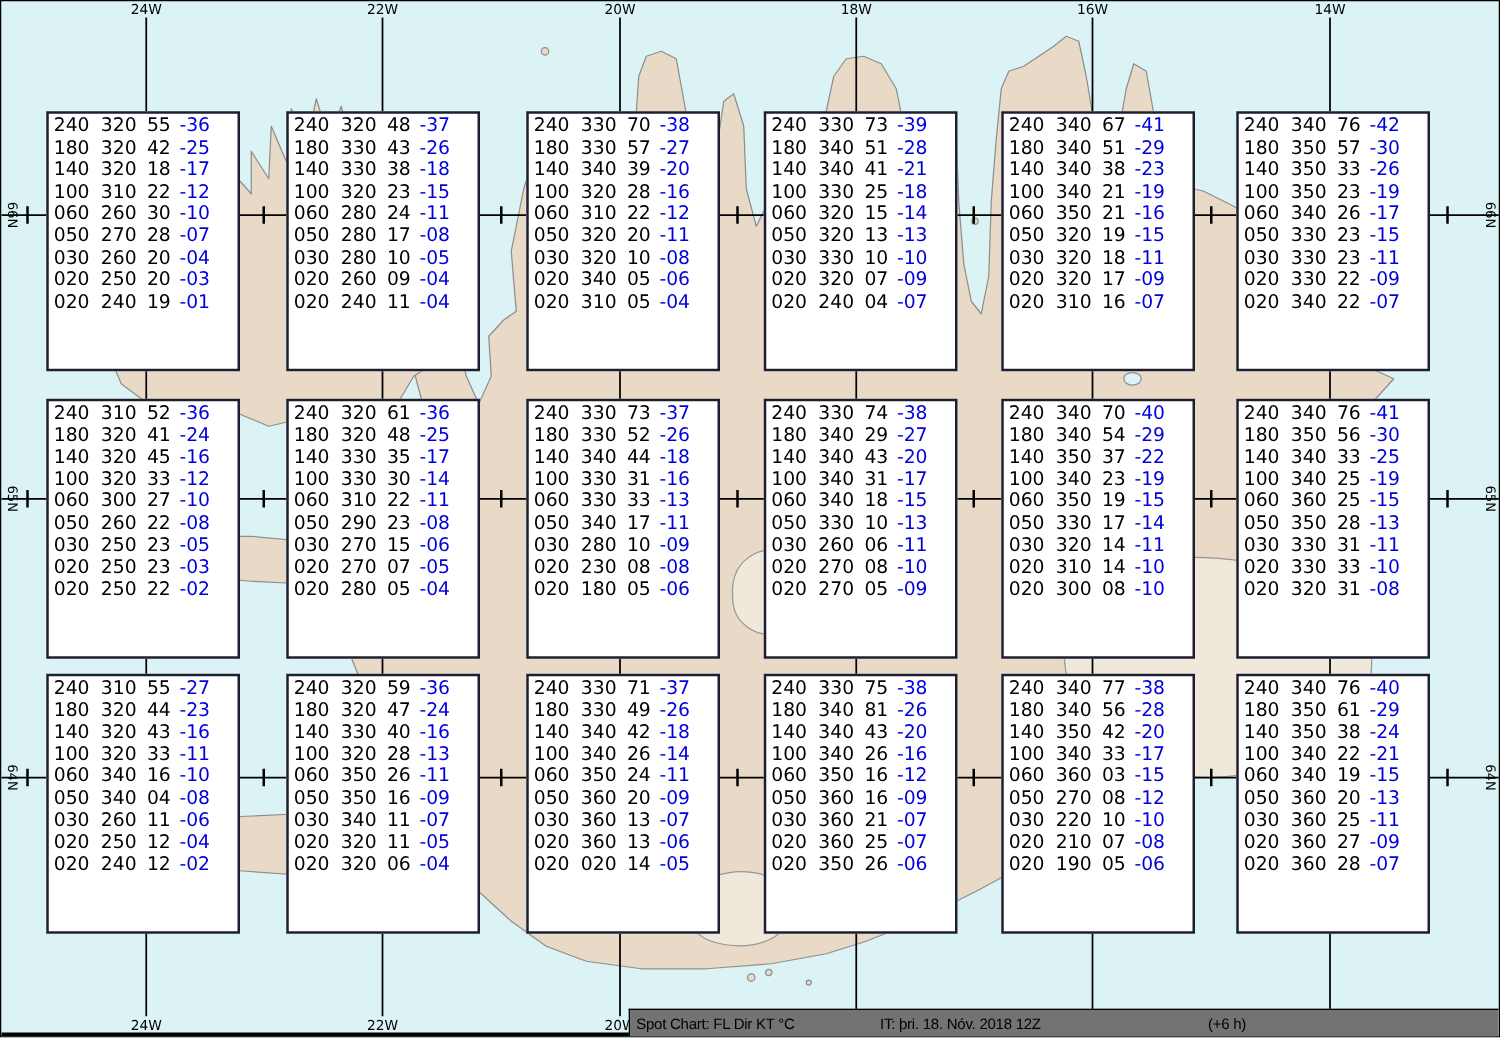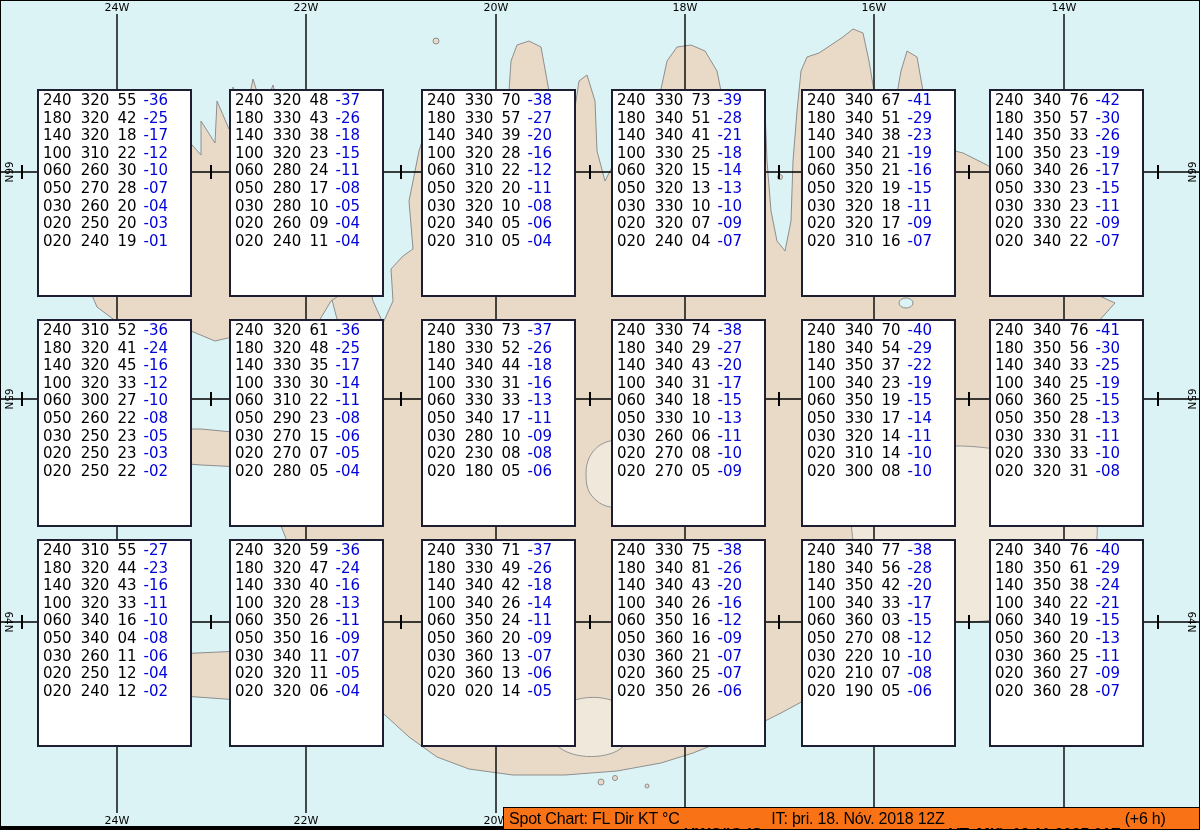--- a/index.html
+++ b/index.html
@@ -32,23 +32,23 @@
   }
   .srow{display:flex; height:17.6px; line-height:17.6px; font-size:15px; color:#000;}
   .srow .fl{width:45px;}
   .srow .dir{width:44px;}
   .srow .kt{width:31px;}
   .srow .tc{flex:1; text-align:right; color:var(--c-temp,#0000dd);}
 
   #blackbar{position:absolute; left:0; top:825px; width:503px; height:5px; background:#000;}
   #footer{
     position:absolute; left:502px; top:806px; right:0; bottom:0;
-    background:#f97316; border-left:1px solid #000; border-top:1px solid #000;
+    background:#737373; border-left:1px solid #000; border-top:1px solid #000;
     display:flex; align-items:center; padding-left:5px; box-sizing:border-box;
-    font-family:"Liberation Sans", sans-serif; font-size:16px; color:#000;
+    font-family:"Liberation Sans", sans-serif; font-size:12px; color:#000;
     white-space:pre; letter-spacing:-0.2px; overflow:hidden;
   }
   #footer .b{font-weight:bold;margin-top:32px;}
 </style>
 </head>
 <body>
 
 <div id="stage">
 
   <svg id="map-svg" width="1200" height="830" viewBox="0 0 1200 830">

